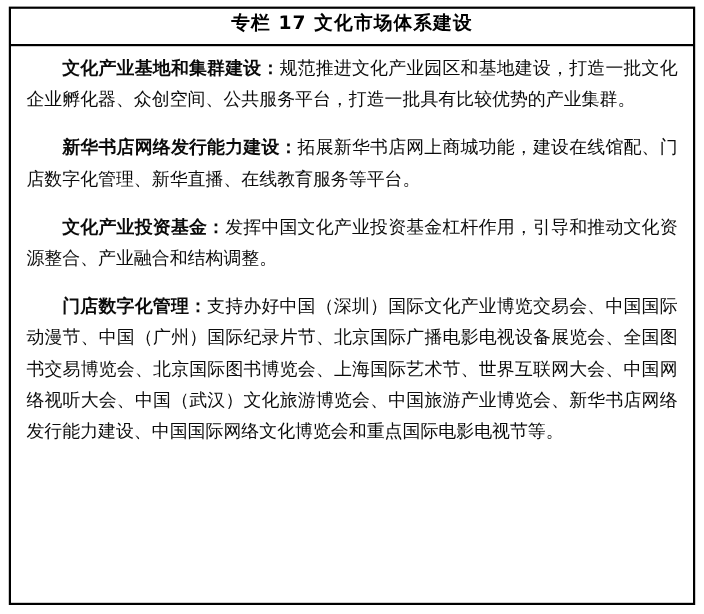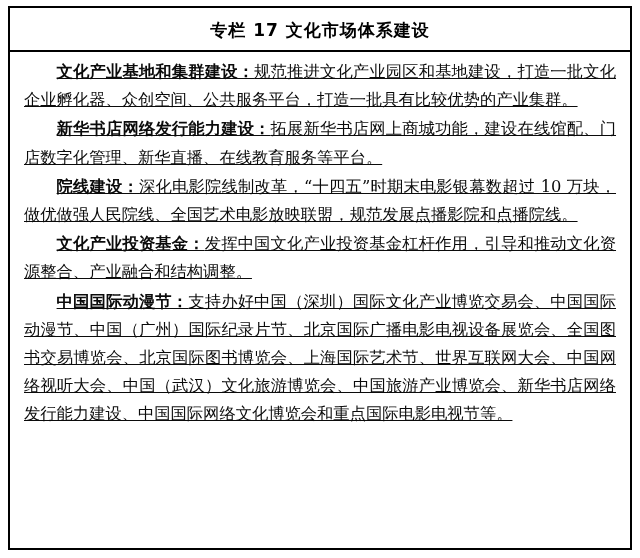--- a/index.html
+++ b/index.html
@@ -27,21 +27,21 @@
     width: 624px;
     height: 544px;
     box-sizing: border-box;
     border: 2px solid #000;
     background: #fff;
   }
   .title-row {
     box-sizing: border-box;
     width: 100%;
     border-bottom: 2px solid #000;
-    padding: 11px 0 8px 0;
+    padding: 1px 0 8px 0;
     text-align: center;
   }
   .title-text {
     font-family: "DejaVu Sans", "Liberation Sans", sans-serif;
     font-weight: bold;
     font-size: 17px;
     letter-spacing: 1px;
     color: #000;
   }
   .body-area {
@@ -50,24 +50,23 @@
   }
   p.para {
     margin: 0 0 0 0;
     font-size: 16.3px;
     line-height: 28.2px;
     text-align: justify;
     text-justify: inter-ideograph;
     text-indent: 2em;
     color: #0b0b0b;
     letter-spacing: 0px;
-    text-decoration: underline;
   }
   p.para + p.para {
-    margin-top: 1px;
+    margin-top: 16px;
   }
   .lead {
     font-family: "DejaVu Sans", "Liberation Sans", sans-serif;
     font-weight: bold;
   }
 </style>
 </head>
 <body>
 
 <div class="page">
@@ -80,28 +79,25 @@
     <div class="body-area">
 
       <p class="para">
         <span class="lead">文化产业基地和集群建设：</span><span>规范推进文化产业园区和基地建设，打造一批文化企业孵化器、众创空间、公共服务平台，打造一批具有比较优势的产业集群。</span>
       </p>
 
       <p class="para">
         <span class="lead">新华书店网络发行能力建设：</span><span>拓展新华书店网上商城功能，建设在线馆配、门店数字化管理、新华直播、在线教育服务等平台。</span>
       </p>
 
-      <p class="para">
-        <span class="lead">院线建设：</span><span>深化电影院线制改革，“十四五”时期末电影银幕数超过 10 万块，做优做强人民院线、全国艺术电影放映联盟，规范发展点播影院和点播院线。</span>
-      </p>
 
       <p class="para">
         <span class="lead">文化产业投资基金：</span><span>发挥中国文化产业投资基金杠杆作用，引导和推动文化资源整合、产业融合和结构调整。</span>
       </p>
 
 
       <p class="para">
-        <span class="lead">中国国际动漫节：</span><span>支持办好中国（深圳）国际文化产业博览交易会、中国国际动漫节、中国（广州）国际纪录片节、北京国际广播电影电视设备展览会、全国图书交易博览会、北京国际图书博览会、上海国际艺术节、世界互联网大会、中国网络视听大会、中国（武汉）文化旅游博览会、中国旅游产业博览会、新华书店网络发行能力建设、中国国际网络文化博览会和重点国际电影电视节等。</span>
+        <span class="lead">门店数字化管理：</span><span>支持办好中国（深圳）国际文化产业博览交易会、中国国际动漫节、中国（广州）国际纪录片节、北京国际广播电影电视设备展览会、全国图书交易博览会、北京国际图书博览会、上海国际艺术节、世界互联网大会、中国网络视听大会、中国（武汉）文化旅游博览会、中国旅游产业博览会、新华书店网络发行能力建设、中国国际网络文化博览会和重点国际电影电视节等。</span>
       </p>
 
     </div>
   </div>
 </div>
 
 </body></html>

